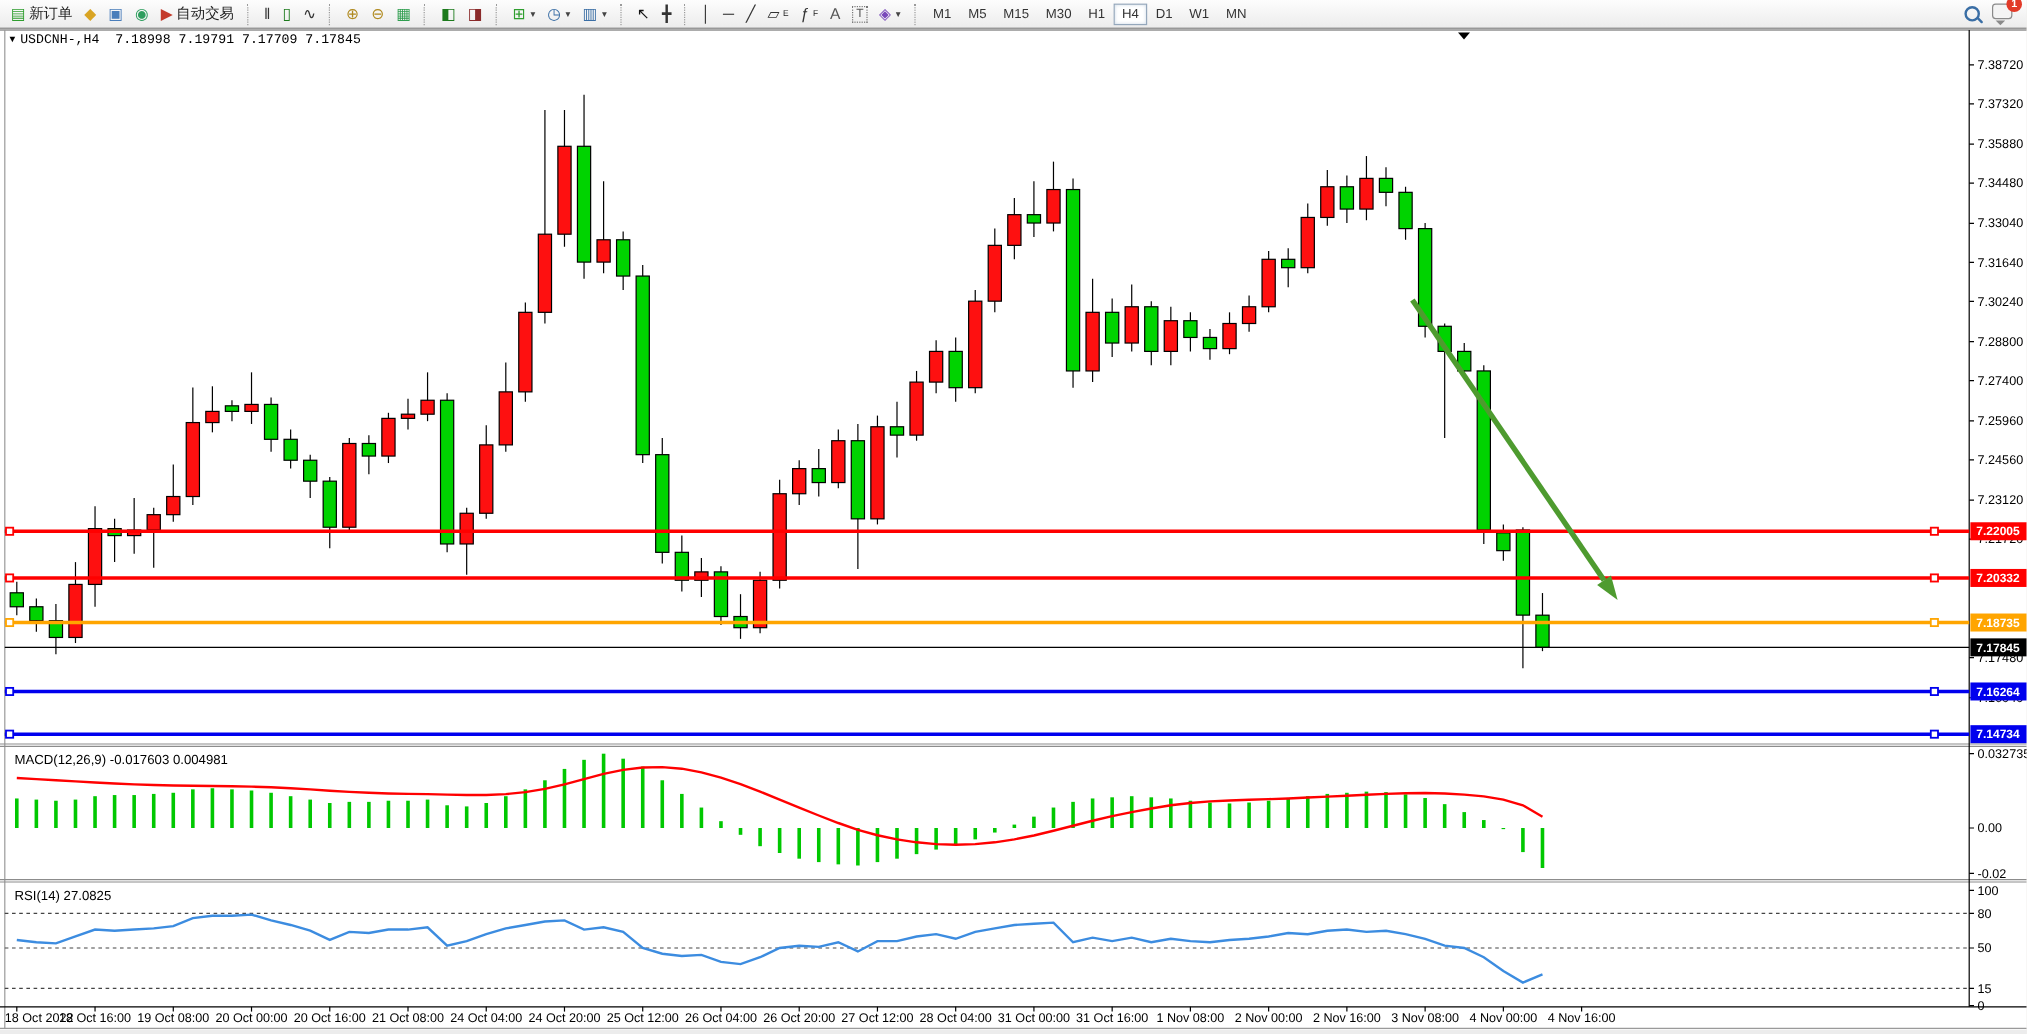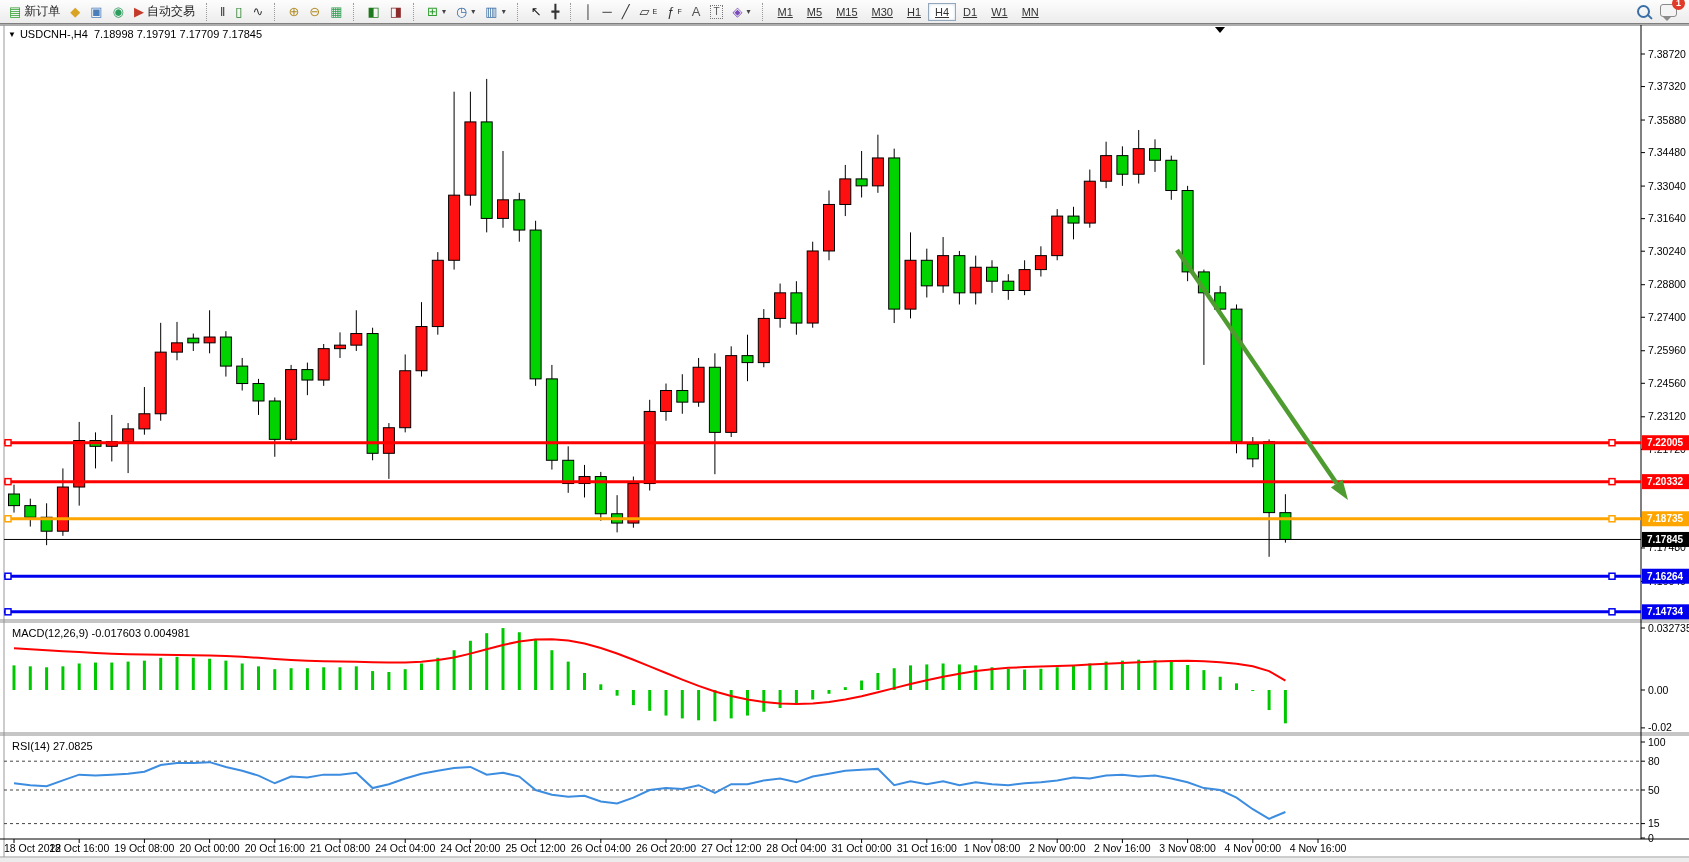--- a/index.html
+++ b/index.html
@@ -7,32 +7,32 @@
        font-family:"Liberation Sans","DejaVu Sans",sans-serif;}
   .toolbar{position:absolute;top:0;left:0;width:1689px;height:24px;box-sizing:border-box;
        background:linear-gradient(#fdfdfd,#ececec);border-bottom:1px solid #7f7f7f;
        display:flex;align-items:center;padding:0 4px;z-index:6;}
   .tb-sep{width:4px;height:18px;border-left:1px dotted #9a9a9a;margin:0 4px 0 6px;}
   .tb-btn{display:inline-flex;align-items:center;gap:3px;padding:1px 3px;margin:0 1px;
        border:1px solid transparent;border-radius:2px;font-size:12px;color:#222;cursor:default;white-space:nowrap;}
   .tb-btn .glyph{font-size:13px;line-height:15px;}
   .tb-btn .glyph.boxed{font-size:10px;border:1px dotted #777;padding:0 2px;line-height:12px;}
   .tb-btn .caret{font-size:8px;color:#444;margin-left:1px;}
-  .tf-btn{font-size:11px;color:#333;padding:2px 6px;border:1px solid transparent;margin:0;text-decoration:underline;}
+  .tf-btn{font-size:11px;color:#333;padding:2px 6px;border:1px solid transparent;margin:0;}
   .tf-btn.active{background:#fff;border:1px solid #94a7bb;box-shadow:inset 0 0 3px #c8d6e4;}
   .tb-right{margin-left:auto;display:flex;align-items:center;gap:10px;padding-right:8px;}
   .mag{width:9px;height:9px;border:2px solid #3a6ea5;border-radius:50%;position:relative;display:inline-block;}
   .mag::after{content:"";position:absolute;width:6px;height:2px;background:#3a6ea5;
        transform:rotate(45deg);right:-5px;bottom:-2px;border-radius:1px;}
   .bubble-wrap{position:relative;display:inline-block;}
   .bubble{width:15px;height:11px;border:1px solid #8a8a8a;border-radius:3px;background:#f4f4f4;display:inline-block;}
   .bubble::after{content:"";position:absolute;left:3px;bottom:-4px;border:4px solid transparent;border-top-color:#8a8a8a;}
   .nbadge{position:absolute;top:-6px;right:-8px;background:#e23a28;color:#fff;border-radius:50%;
        width:13px;height:13px;font-size:9px;font-weight:bold;display:flex;align-items:center;justify-content:center;z-index:2;}
-  .chart-title{position:absolute;top:28px;left:8px;font-size:11px;color:#000;z-index:4;white-space:nowrap;}
+  .chart-title{position:absolute;top:28px;left:8px;font-size:11px;color:#000;z-index:4;white-space:nowrap;font-family:Liberation Mono, monospace;}
   .chart-title .tri{font-size:8px;vertical-align:1px;margin-right:4px;}
   #chart-svg{position:absolute;left:0;top:0;z-index:1;}
 </style>
 </head>
 <body>
 
 <div class="app">
   <div class="toolbar" id="toolbar">
       <span class="tb-btn">
         <span class="glyph" style="color: rgb(47, 158, 47);">▤</span>

